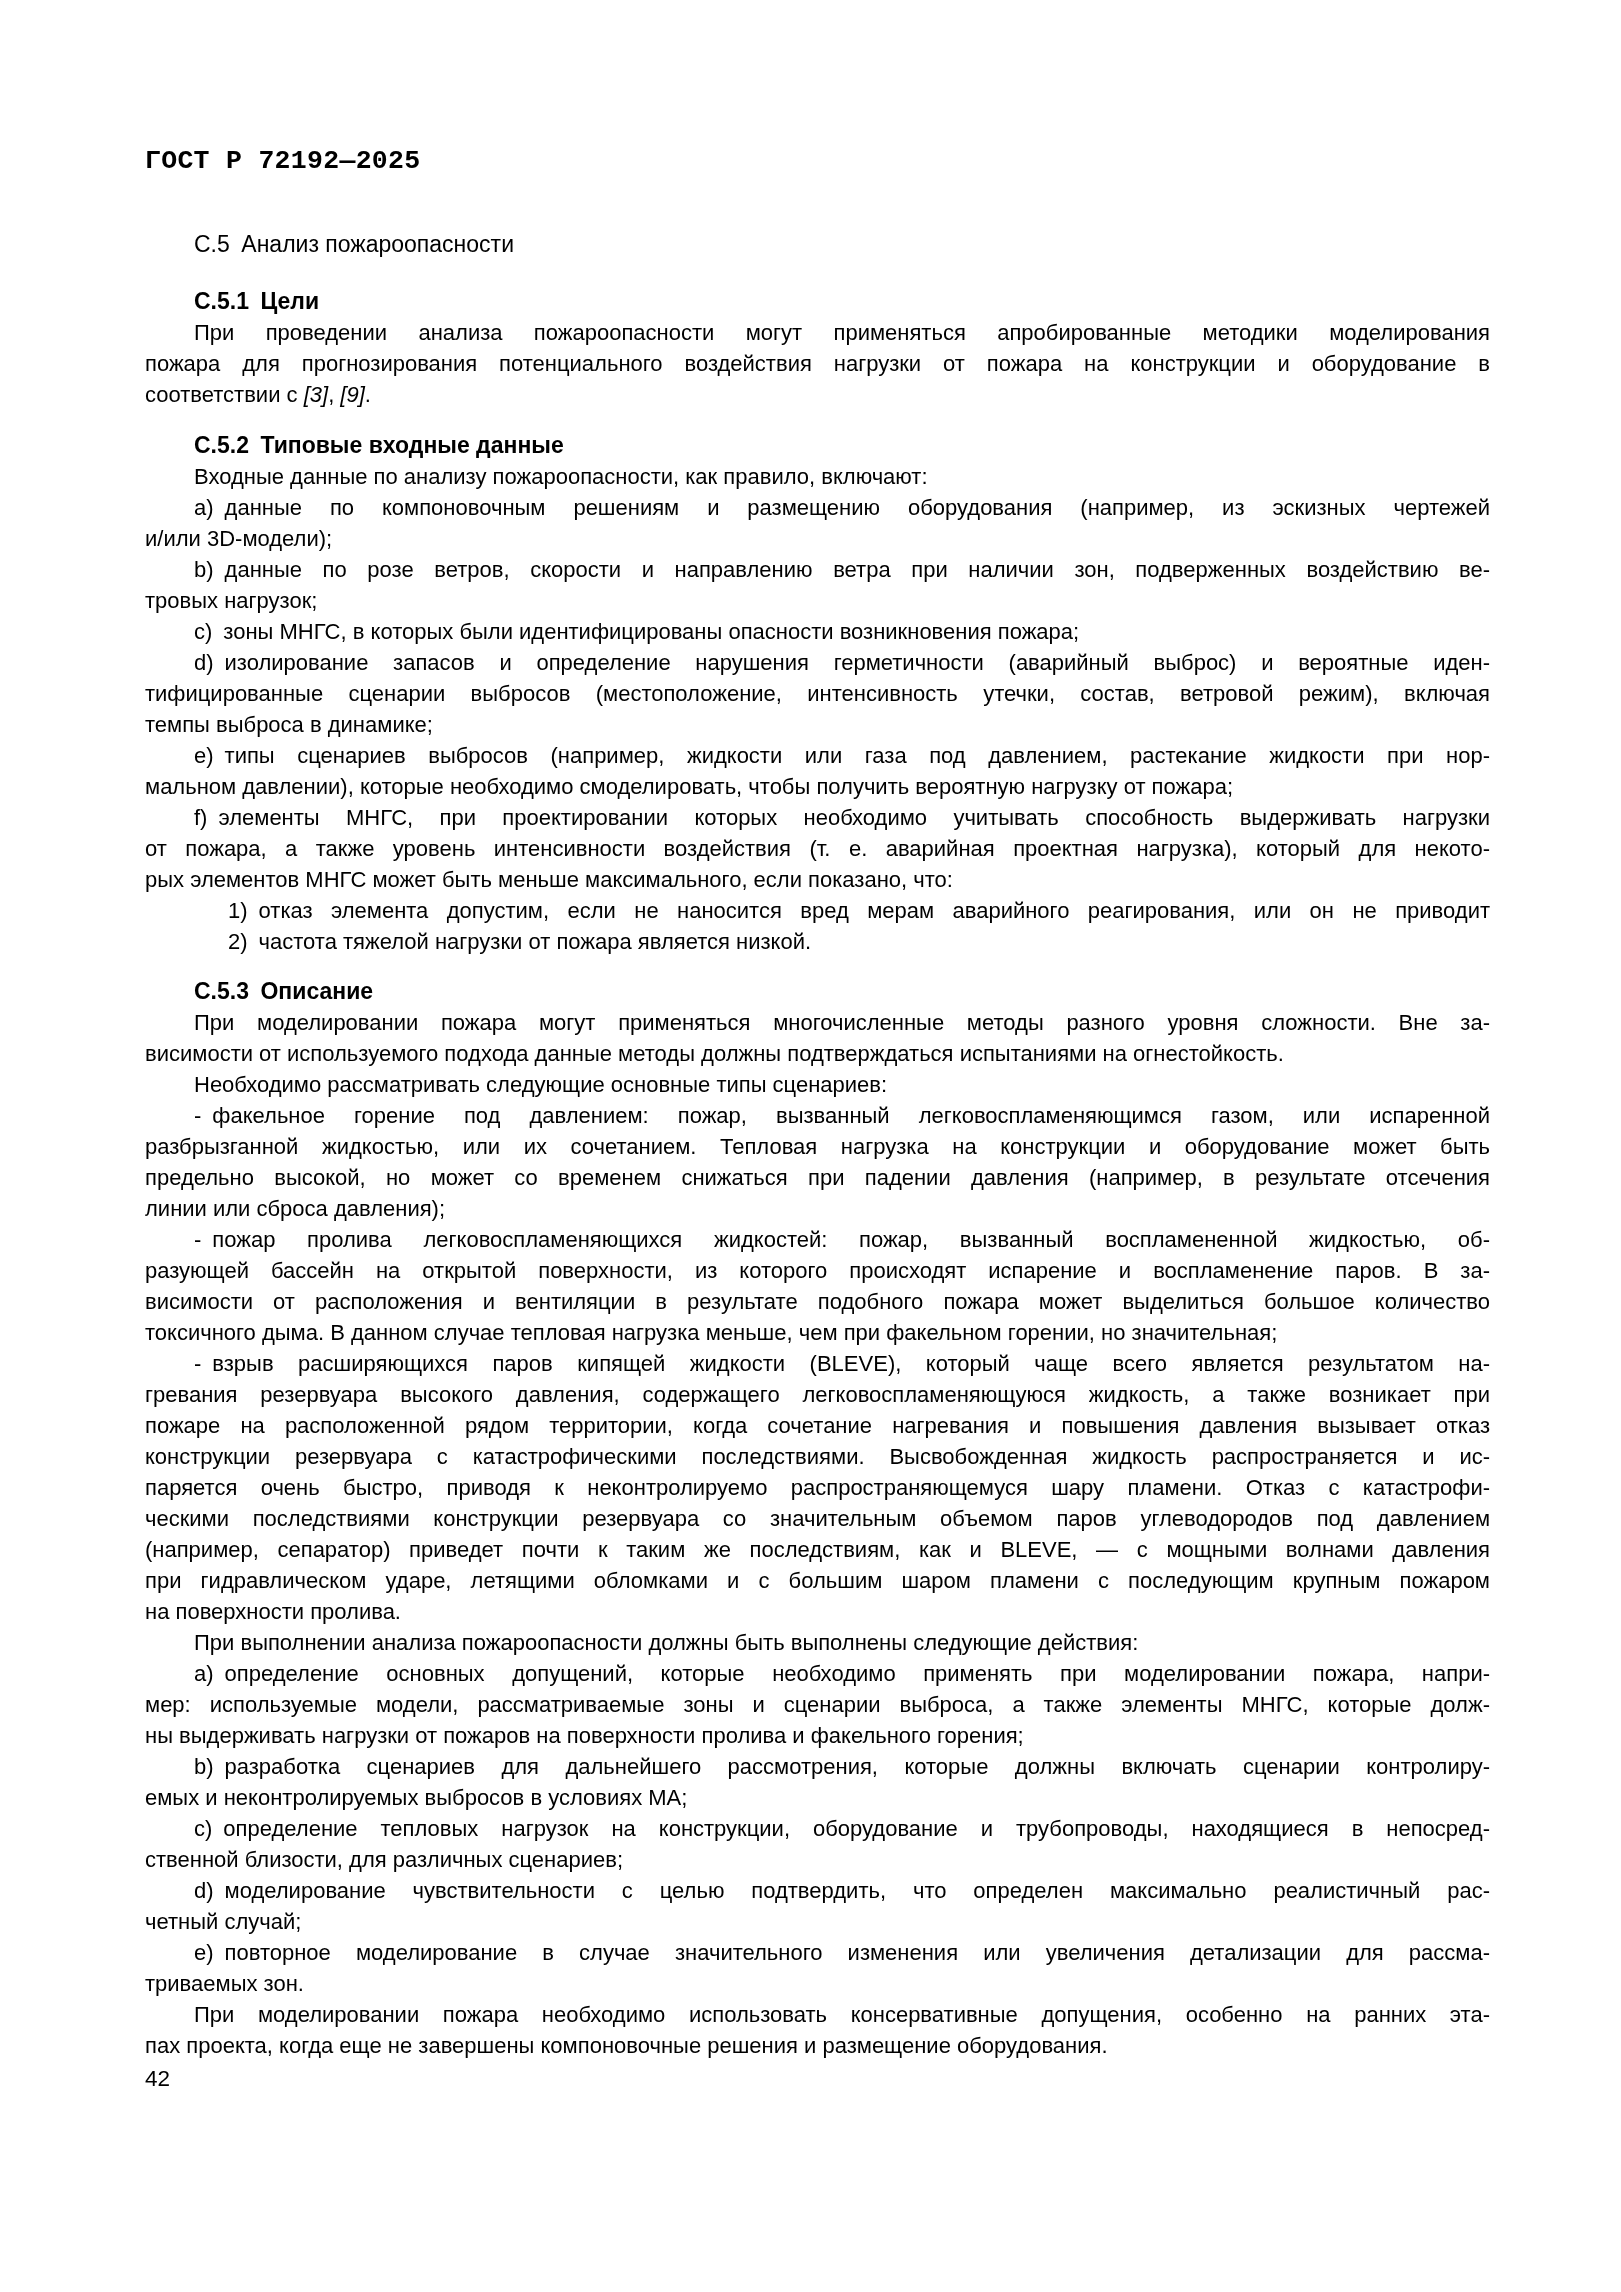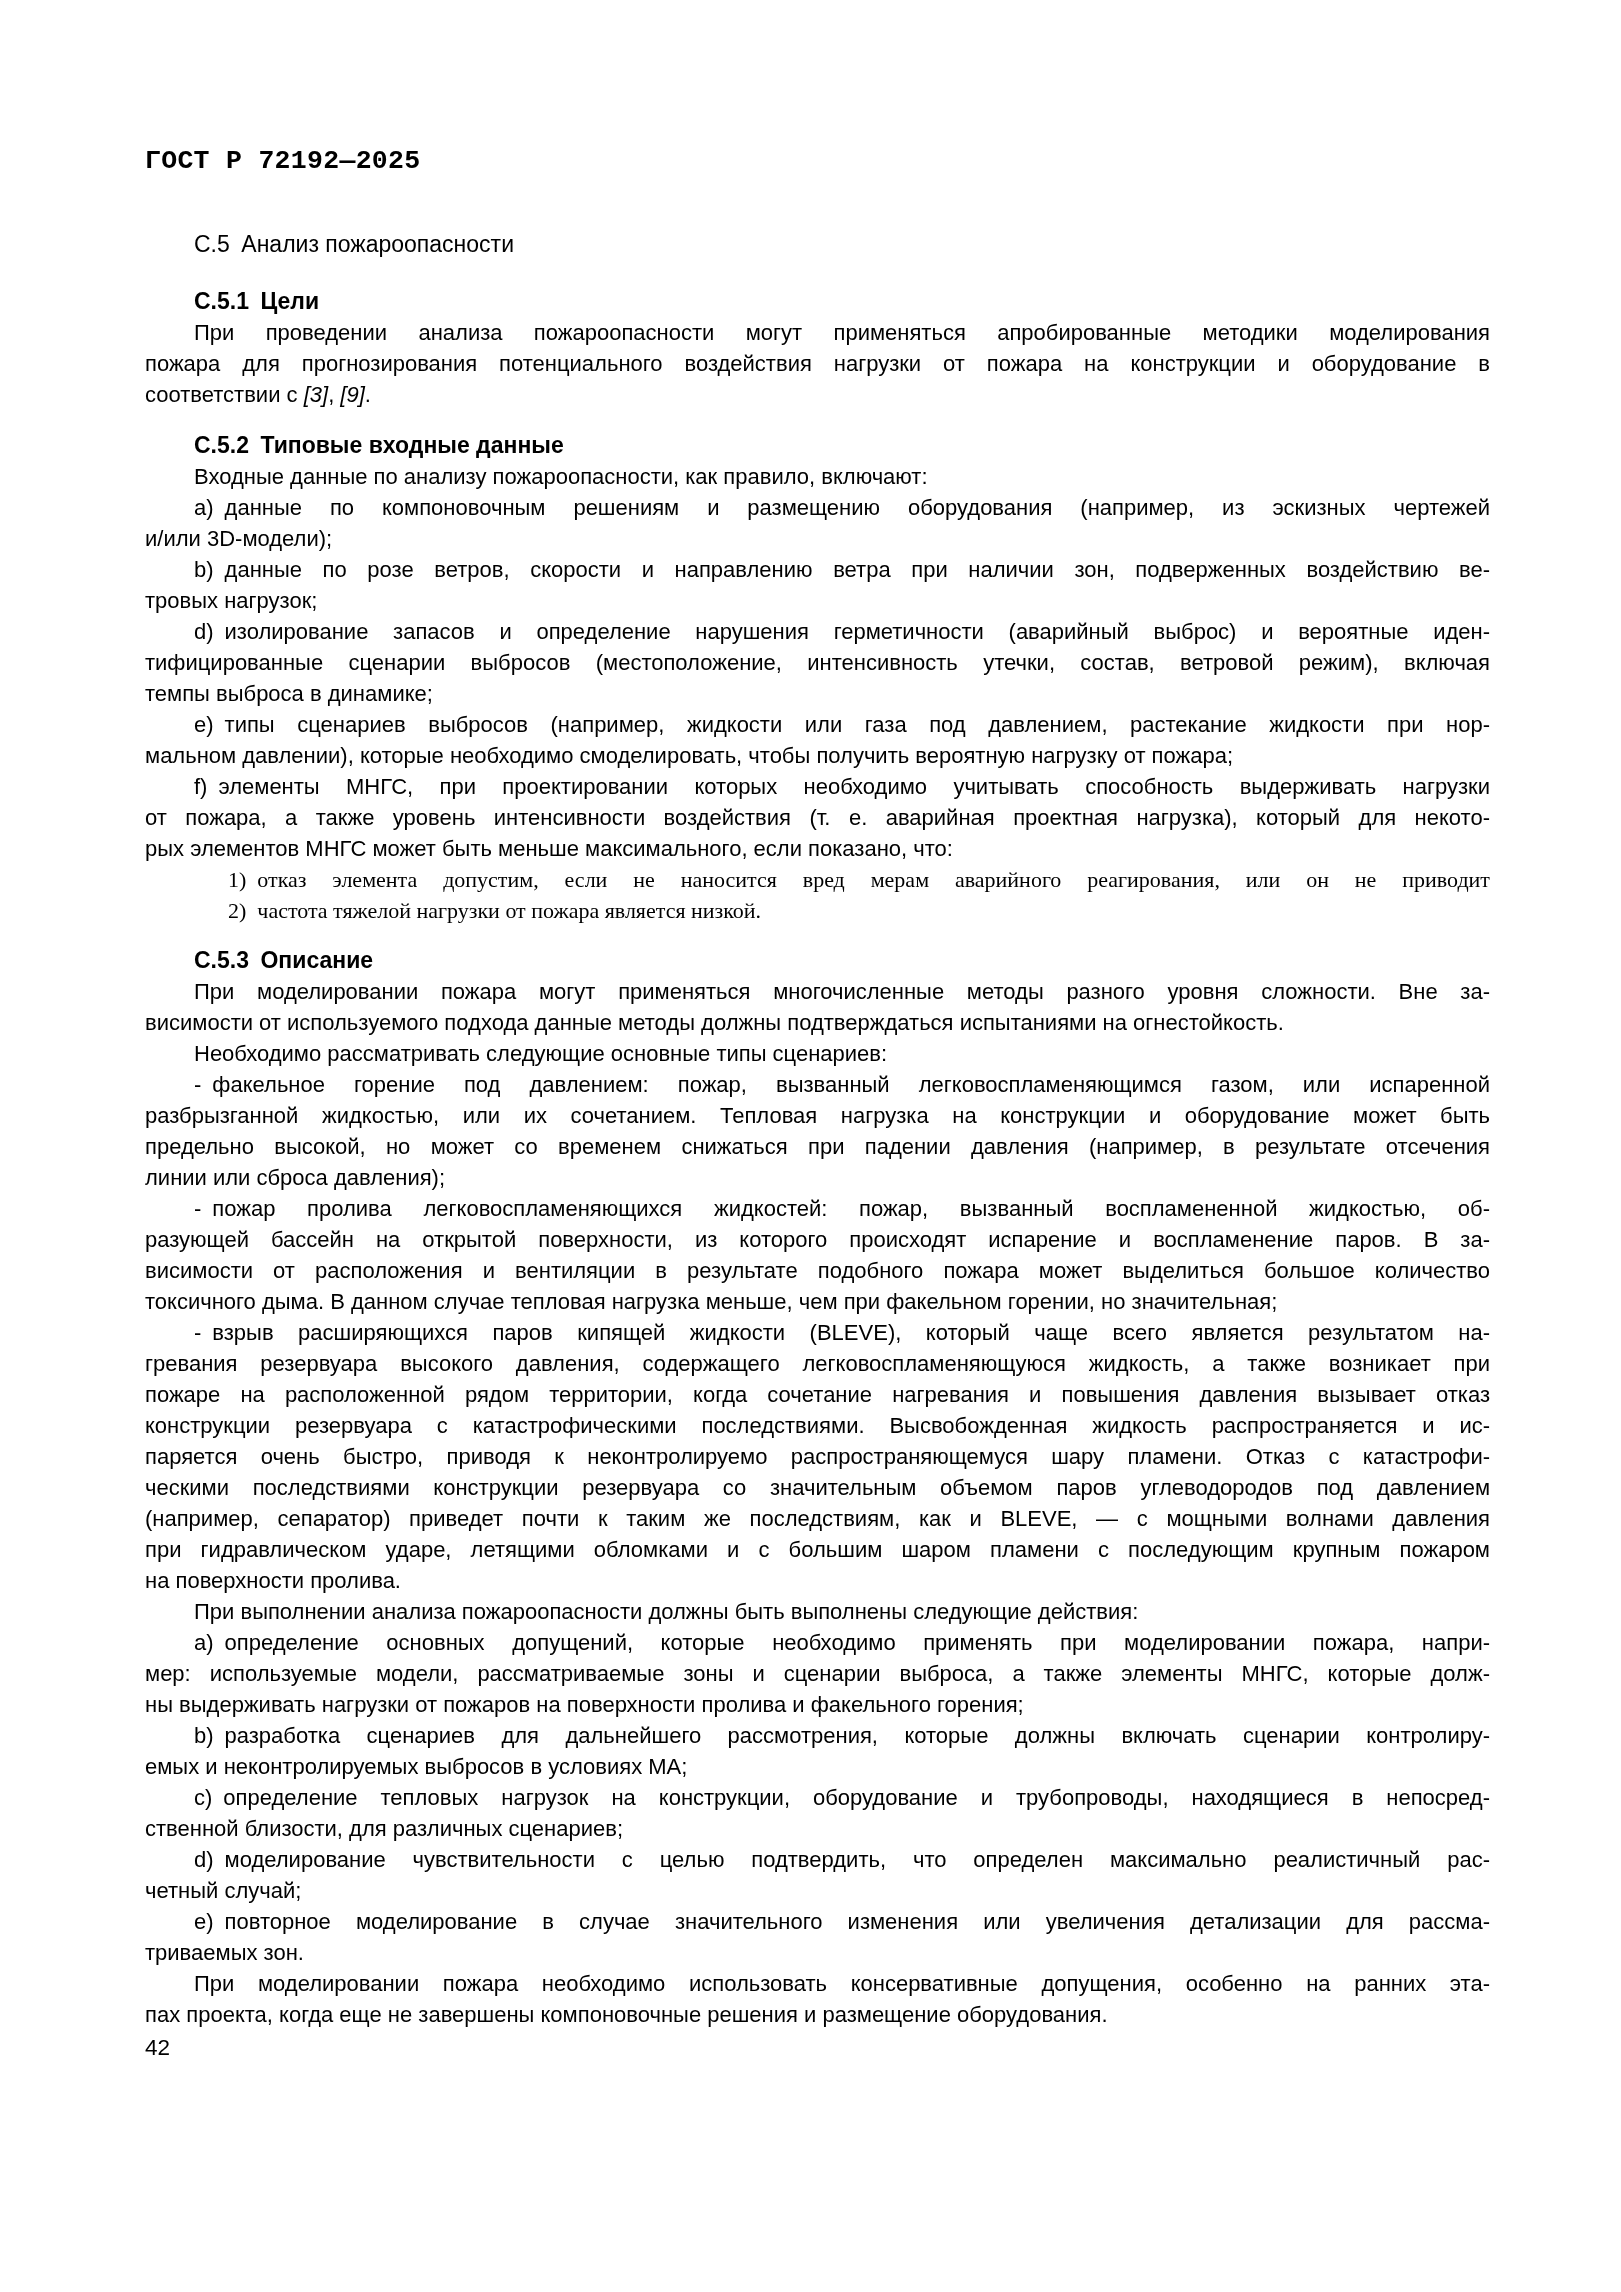--- a/index.html
+++ b/index.html
@@ -41,21 +41,21 @@
   .mt-s{margin-top:26px;}
   .mt-h{margin-top:19.6px;}
   .para{font-size:22px;}
   .tline{
     line-height:31px;
     text-align:justify;
     text-align-last:justify;
   }
   .tline.last{text-align-last:left;}
   .indent .tline:first-child{text-indent:49px;}
-  .subitem{margin-left:83px;font-family:Liberation Serif, serif;}
+  .subitem{margin-left:83px;}
   .refs-line i{font-style:italic;}
   .page-number{
     font-size:22.5px;
     line-height:31px;
     margin-top:2px;
   }
 </style>
 </head>
 <body>
 
@@ -79,20 +79,23 @@
     <div class="para indent">
         <div class="tline last">Входные данные по анализу пожароопасности, как правило, включают:</div>
       </div>
     <div class="para indent">
         <div class="tline">a) данные по компоновочным решениям и размещению оборудования (например, из эскизных чертежей</div>
         <div class="tline last">и/или 3D-модели);</div>
       </div>
     <div class="para indent">
         <div class="tline">b) данные по розе ветров, скорости и направлению ветра при наличии зон, подверженных воздействию ве-</div>
         <div class="tline last">тровых нагрузок;</div>
+      </div>
+    <div class="para indent">
+        <div class="tline last">c) зоны МНГС, в которых были идентифицированы опасности возникновения пожара;</div>
       </div>
     <div class="para indent">
         <div class="tline">d) изолирование запасов и определение нарушения герметичности (аварийный выброс) и вероятные иден-</div>
         <div class="tline">тифицированные сценарии выбросов (местоположение, интенсивность утечки, состав, ветровой режим), включая</div>
         <div class="tline last">темпы выброса в динамике;</div>
       </div>
     <div class="para indent">
         <div class="tline">e) типы сценариев выбросов (например, жидкости или газа под давлением, растекание жидкости при нор-</div>
         <div class="tline last">мальном давлении), которые необходимо смоделировать, чтобы получить вероятную нагрузку от пожара;</div>
       </div>

